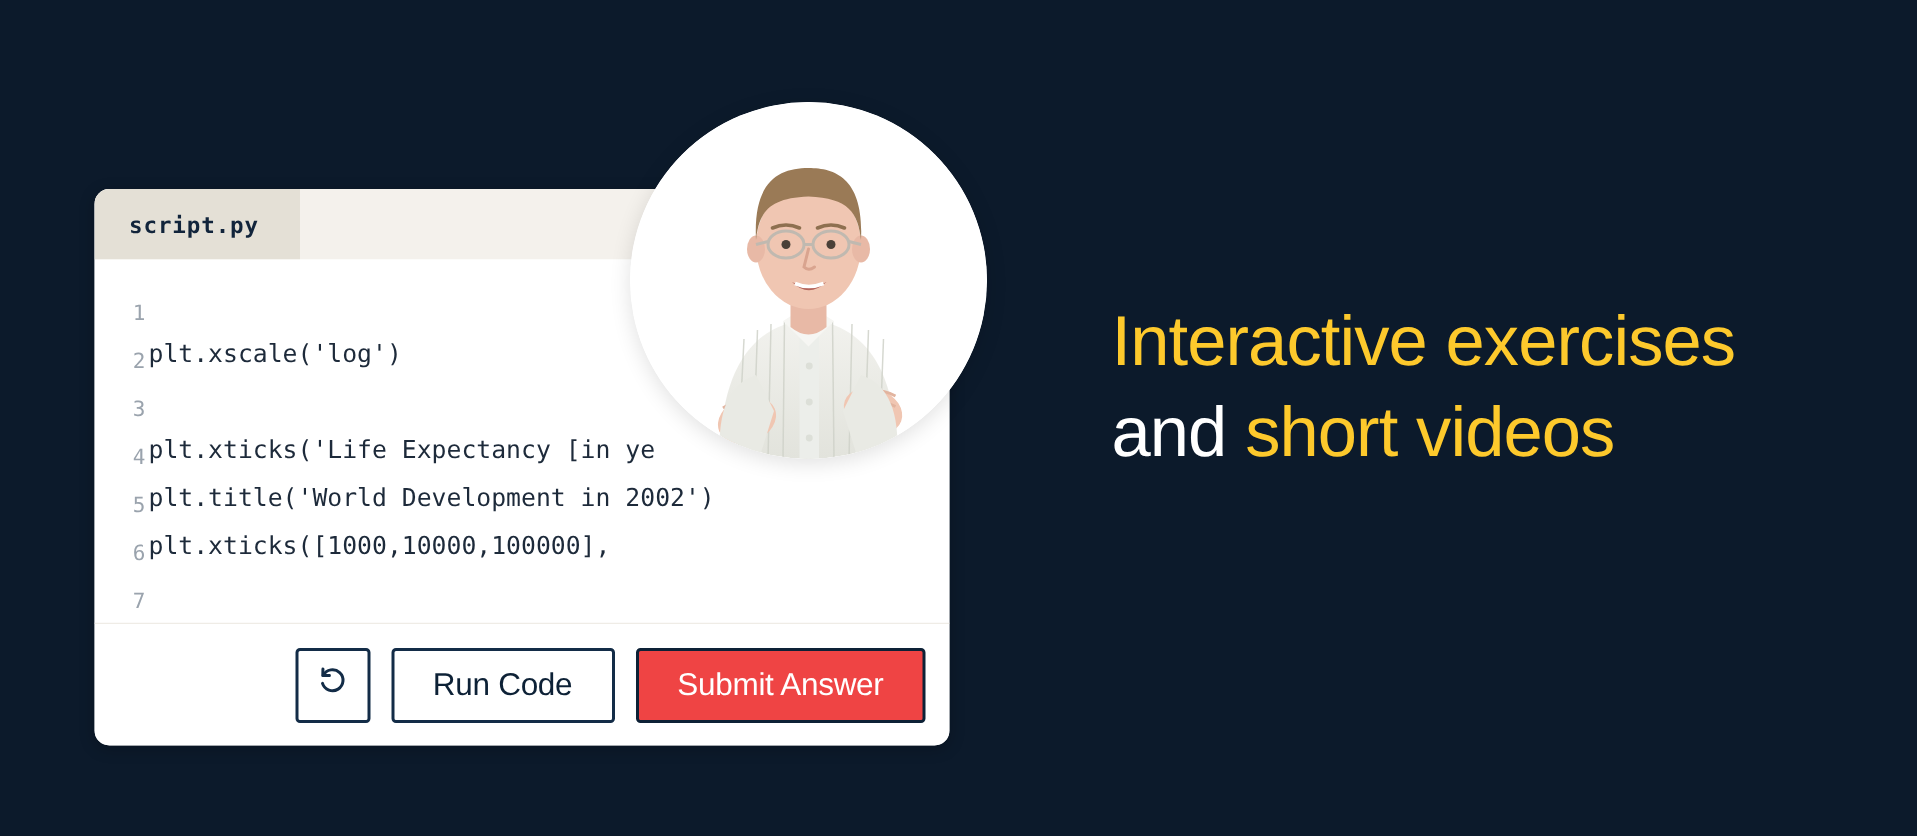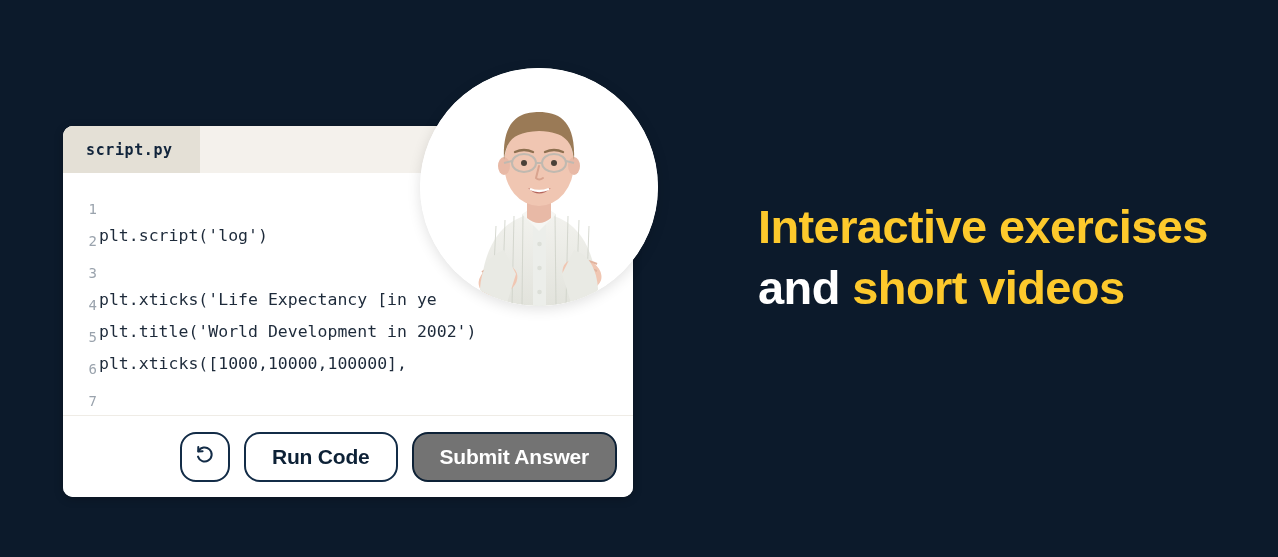--- a/index.html
+++ b/index.html
@@ -104,22 +104,22 @@
     background: #ffffff;
     border-top: 1px solid #efece6;
     display: flex;
     align-items: center;
     justify-content: flex-end;
     gap: 14px;
     padding: 0 16px 0 0;
   }
   .btn {
     font-family: "Liberation Sans", sans-serif;
-    font-weight: bold;
-    border-radius: 16px;
+    font-weight: normal;
+    border-radius: 3px;
     display: flex;
     align-items: center;
     justify-content: center;
     cursor: pointer;
     user-select: none;
   }
   #reset-button {
     width: 50px;
     height: 50px;
     border: 2px solid #132c47;
@@ -131,21 +131,21 @@
     border: 2px solid #132c47;
     background: #ffffff;
     color: #0d2136;
     font-size: 21px;
     letter-spacing: -0.2px;
   }
   #submit-answer-button {
     height: 50px;
     padding: 0 26px;
     border: 2px solid #0d2136;
-    background: #737373;
+    background: #ef4444;
     color: #ffffff;
     font-size: 21px;
     letter-spacing: -0.2px;
   }
 
   
   #video-bubble {
     position: absolute;
     left: 420px;
     top: 68px;
@@ -154,25 +154,25 @@
     border-radius: 50%;
     background: #ffffff;
     overflow: hidden;
     box-shadow: 0 3px 14px rgba(0,0,0,0.12);
   }
   #video-bubble svg { display: block; width: 100%; height: 100%; }
 
   
   #headline {
     position: absolute;
-    left: 758px;
+    left: 741px;
     top: 196px;
     width: 470px;
     font-size: 47px;
-    font-weight: bold;
+    font-weight: normal;
     line-height: 1.30;
     letter-spacing: -0.6px;
     color: #ffffff;
   }
   .hl-accent { color: #fdc92c; }
   .hl-plain  { color: #ffffff; }
 </style>
 </head>
 <body>
 
@@ -187,21 +187,21 @@
     </div>
 
     <div id="code-area">
 
       <div class="code-line">
         <span class="gutter">1</span>
       </div>
 
       <div class="code-line">
         <span class="gutter">2</span>
-        <span class="code-text">plt.script('log')</span>
+        <span class="code-text">plt.xscale('log')</span>
       </div>
 
       <div class="code-line">
         <span class="gutter">3</span>
       </div>
 
       <div class="code-line">
         <span class="gutter">4</span>
         <span class="code-text">plt.xticks('Life Expectancy [in ye</span>
       </div>

